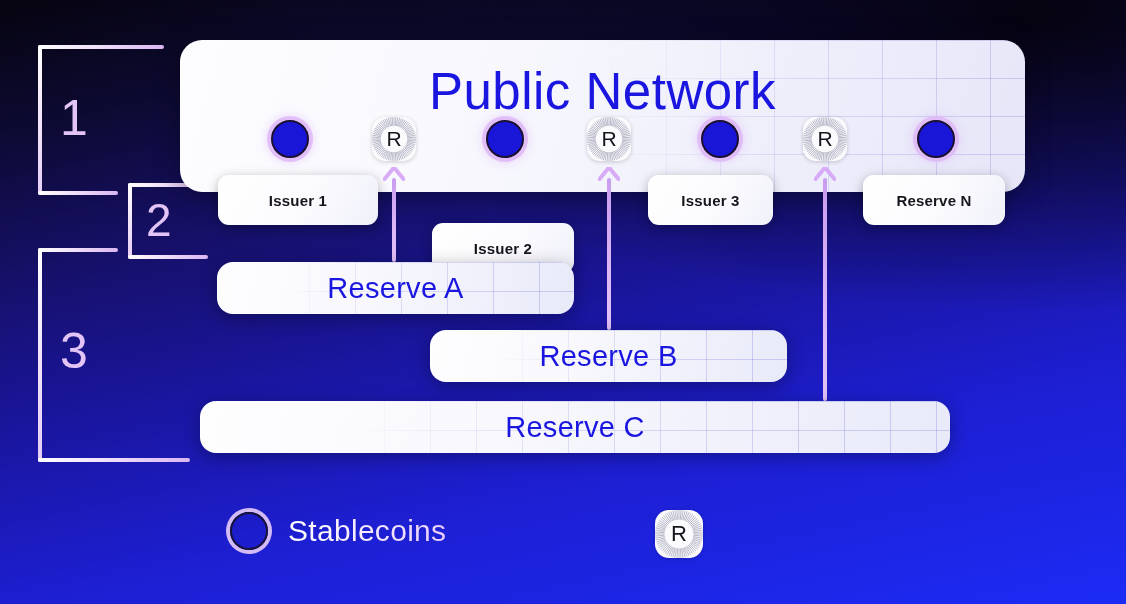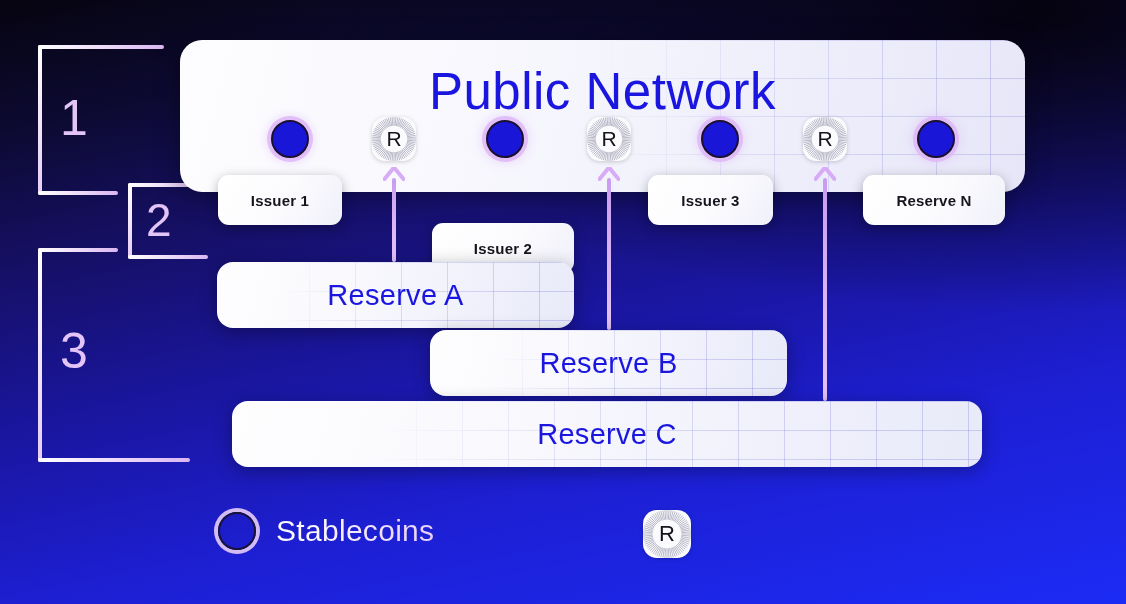--- a/index.html
+++ b/index.html
@@ -77,21 +77,21 @@
   .issuer{
     position:absolute;height:50px;border-radius:11px;
     background:linear-gradient(120deg,#ffffff 0%, #fbfbfe 55%, #f0f0fa 100%);
     box-shadow:0 3px 12px rgba(0,0,0,.30);
     display:flex;align-items:center;justify-content:center;
     font-size:15px;font-weight:700;color:#15151d;letter-spacing:.2px;
   }
 
   
   .reserve{
-    position:absolute;height:66px;border-radius:16px;overflow:hidden;
+    position:absolute;height:52px;border-radius:16px;overflow:hidden;
     background:linear-gradient(105deg,#fefeff 0%, #f8f8fd 40%, #eff0fb 75%, #e9eaf9 100%);
     box-shadow:0 4px 18px rgba(0,0,0,.32);
     text-align:center;
   }
   .reserve .grid{
     position:absolute;inset:0;
     background-image:
       linear-gradient(to right, rgba(120,120,220,.30) 1px, transparent 1px),
       linear-gradient(to bottom, rgba(120,120,220,.30) 1px, transparent 1px);
     background-size:46px 29px;
@@ -102,21 +102,21 @@
     font-size:29px;color:#1a16e0;letter-spacing:.3px;}
 
   
   .arrow{position:absolute;width:22px;}
   .arrow .shaft{position:absolute;left:9px;top:11px;bottom:0;width:4px;
     background:linear-gradient(180deg,#c89cf0 0%, #deb7f7 60%, #e4c3f8 100%);border-radius:2px;}
   .arrow .head{position:absolute;left:0;top:0;width:22px;height:16px;}
   .arrow .head svg{display:block;}
 
   
-  #legend{position:absolute;left:4px;right:0;top:512px;height:58px;padding-left:28px;}
+  #legend{position:absolute;left:16px;right:0;top:512px;height:58px;padding-left:28px;}
   .leg{position:absolute;display:flex;align-items:center;}
   .leg .txt{margin-left:20px;font-size:30px;letter-spacing:.3px;
     background:linear-gradient(100deg,#ffffff 0%,#f6ecfd 45%,#e7cdf8 100%);
     -webkit-background-clip:text;background-clip:text;color:transparent;}
   #leg-coin{left:214px;top:0;}
   #leg-coin .coin{position:relative;width:34px;height:34px;
     box-shadow:0 0 0 4px rgba(232,205,250,.9);}
   #leg-r{left:639px;top:-2px;}
   #leg-r .rbadge{position:relative;width:48px;height:48px;border-radius:14px;}
   #leg-r .rbadge .letter{font-size:22px;}
@@ -387,21 +387,21 @@
               <line x1="35.15" y1="20.85" x2="43.92" y2="20.08"></line>
             </g>
           </svg>
           <span class="letter">R</span>
         </div>
         <div class="coin" style="left: 737px; top: 80px;"></div>
       </div>
   </div>
 
   <div id="issuers">
-      <div class="issuer" style="left: 218px; top: 175px; width: 124px; align-items: center;">
+      <div class="issuer" style="left: 218px; top: 175px; width: 160px; align-items: center;">
         <span>Issuer 1</span>
       </div>
       <div class="issuer" style="left: 432px; top: 175px; width: 142px; margin-top: 48px;">
         <span>Issuer 2</span>
       </div>
       <div class="issuer" style="left: 648px; top: 175px; width: 125px;">
         <span>Issuer 3</span>
       </div>
       <div class="issuer" style="left: 863px; top: 175px; width: 142px;">
         <span>Reserve N</span>
@@ -440,21 +440,21 @@
 
   <div id="reserves">
       <div class="reserve" style="left: 217px; top: 262px; width: 357px;">
         <div class="grid"></div>
         <div class="label">Reserve A</div>
       </div>
       <div class="reserve" style="left: 430px; top: 330px; width: 357px;">
         <div class="grid"></div>
         <div class="label">Reserve B</div>
       </div>
-      <div class="reserve" style="left: 200px; top: 401px; width: 750px; margin-left: 32px;">
+      <div class="reserve" style="left: 200px; top: 401px; width: 750px;">
         <div class="grid"></div>
         <div class="label">Reserve C</div>
       </div>
     </div>
 
   <div id="legend">
     <div class="leg" id="leg-coin">
       <span class="coin hollow"></span>
       <span class="txt">Stablecoins</span>
     </div>

